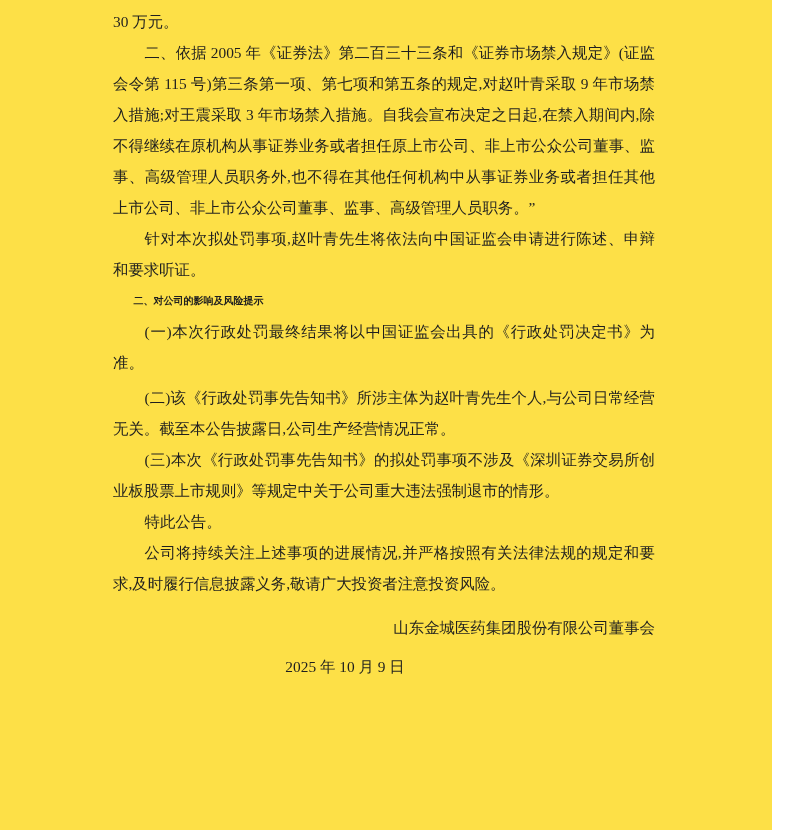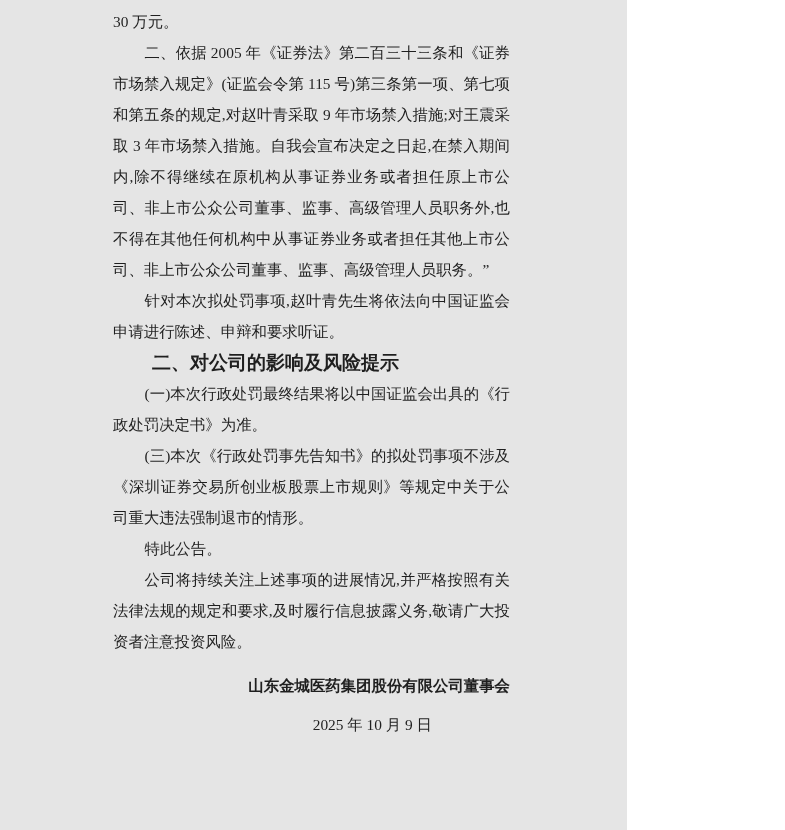--- a/index.html
+++ b/index.html
@@ -2,24 +2,24 @@
 <html><head>
 <meta charset="utf-8">
 <style>
   html, body {
     margin: 0;
     padding: 0;
     background: #ffffff;
   }
   .page {
     position: relative;
-    width: 627px;
+    width: 772px;
     height: 830px;
     box-sizing: border-box;
-    background: #e5e5e5;
+    background: #fde047;
     padding: 6px 117px 0 113px;
     overflow: hidden;
     font-family: "Liberation Serif", "DejaVu Serif", serif;
     font-size: 15.4px;
     line-height: 31px;
     color: #1f1f1f;
     text-align: justify;
   }
   .page p {
     margin: 0;
@@ -31,50 +31,50 @@
   .spaced-lg {
     margin-top: 12px !important;
   }
   .spaced-sm {
     margin-top: 4px !important;
   }
   .heading {
     font-weight: bold;
     text-indent: 2.05em;
     font-family: "Liberation Sans", "DejaVu Sans", sans-serif;
-    font-size: 19px;
+    font-size: 10px;
   }
   .signature {
     text-align: right;
     text-indent: 0;
     margin-top: 13px !important;
-    font-weight: bold;
   }
   .date-line {
-    text-align: right;
+    text-align: center;
     text-indent: 0;
     padding-right: 78px !important;
     margin-top: 8px !important;
   }
 </style>
 </head>
 <body>
 
 <div class="page">
   <p>30 万元。</p>
 
   <p class="indent">二、依据 2005 年《证券法》第二百三十三条和《证券市场禁入规定》(证监会令第 115 号)第三条第一项、第七项和第五条的规定,对赵叶青采取 9 年市场禁入措施;对王震采取 3 年市场禁入措施。自我会宣布决定之日起,在禁入期间内,除不得继续在原机构从事证券业务或者担任原上市公司、非上市公众公司董事、监事、高级管理人员职务外,也不得在其他任何机构中从事证券业务或者担任其他上市公司、非上市公众公司董事、监事、高级管理人员职务。”</p>
 
 
   <p class="indent">针对本次拟处罚事项,赵叶青先生将依法向中国证监会申请进行陈述、申辩和要求听证。</p>
 
   <p class="heading">二、对公司的影响及风险提示</p>
 
   <p class="indent">(一)本次行政处罚最终结果将以中国证监会出具的《行政处罚决定书》为准。</p>
 
+  <p class="indent spaced-sm">(二)该《行政处罚事先告知书》所涉主体为赵叶青先生个人,与公司日常经营无关。截至本公告披露日,公司生产经营情况正常。</p>
 
   <p class="indent">(三)本次《行政处罚事先告知书》的拟处罚事项不涉及《深圳证券交易所创业板股票上市规则》等规定中关于公司重大违法强制退市的情形。</p>
 
   <p class="indent">特此公告。</p>
 
   <p class="indent">公司将持续关注上述事项的进展情况,并严格按照有关法律法规的规定和要求,及时履行信息披露义务,敬请广大投资者注意投资风险。</p>
 
   <p class="signature">山东金城医药集团股份有限公司董事会</p>
 
   <p class="date-line">2025 年 10 月 9 日</p>

